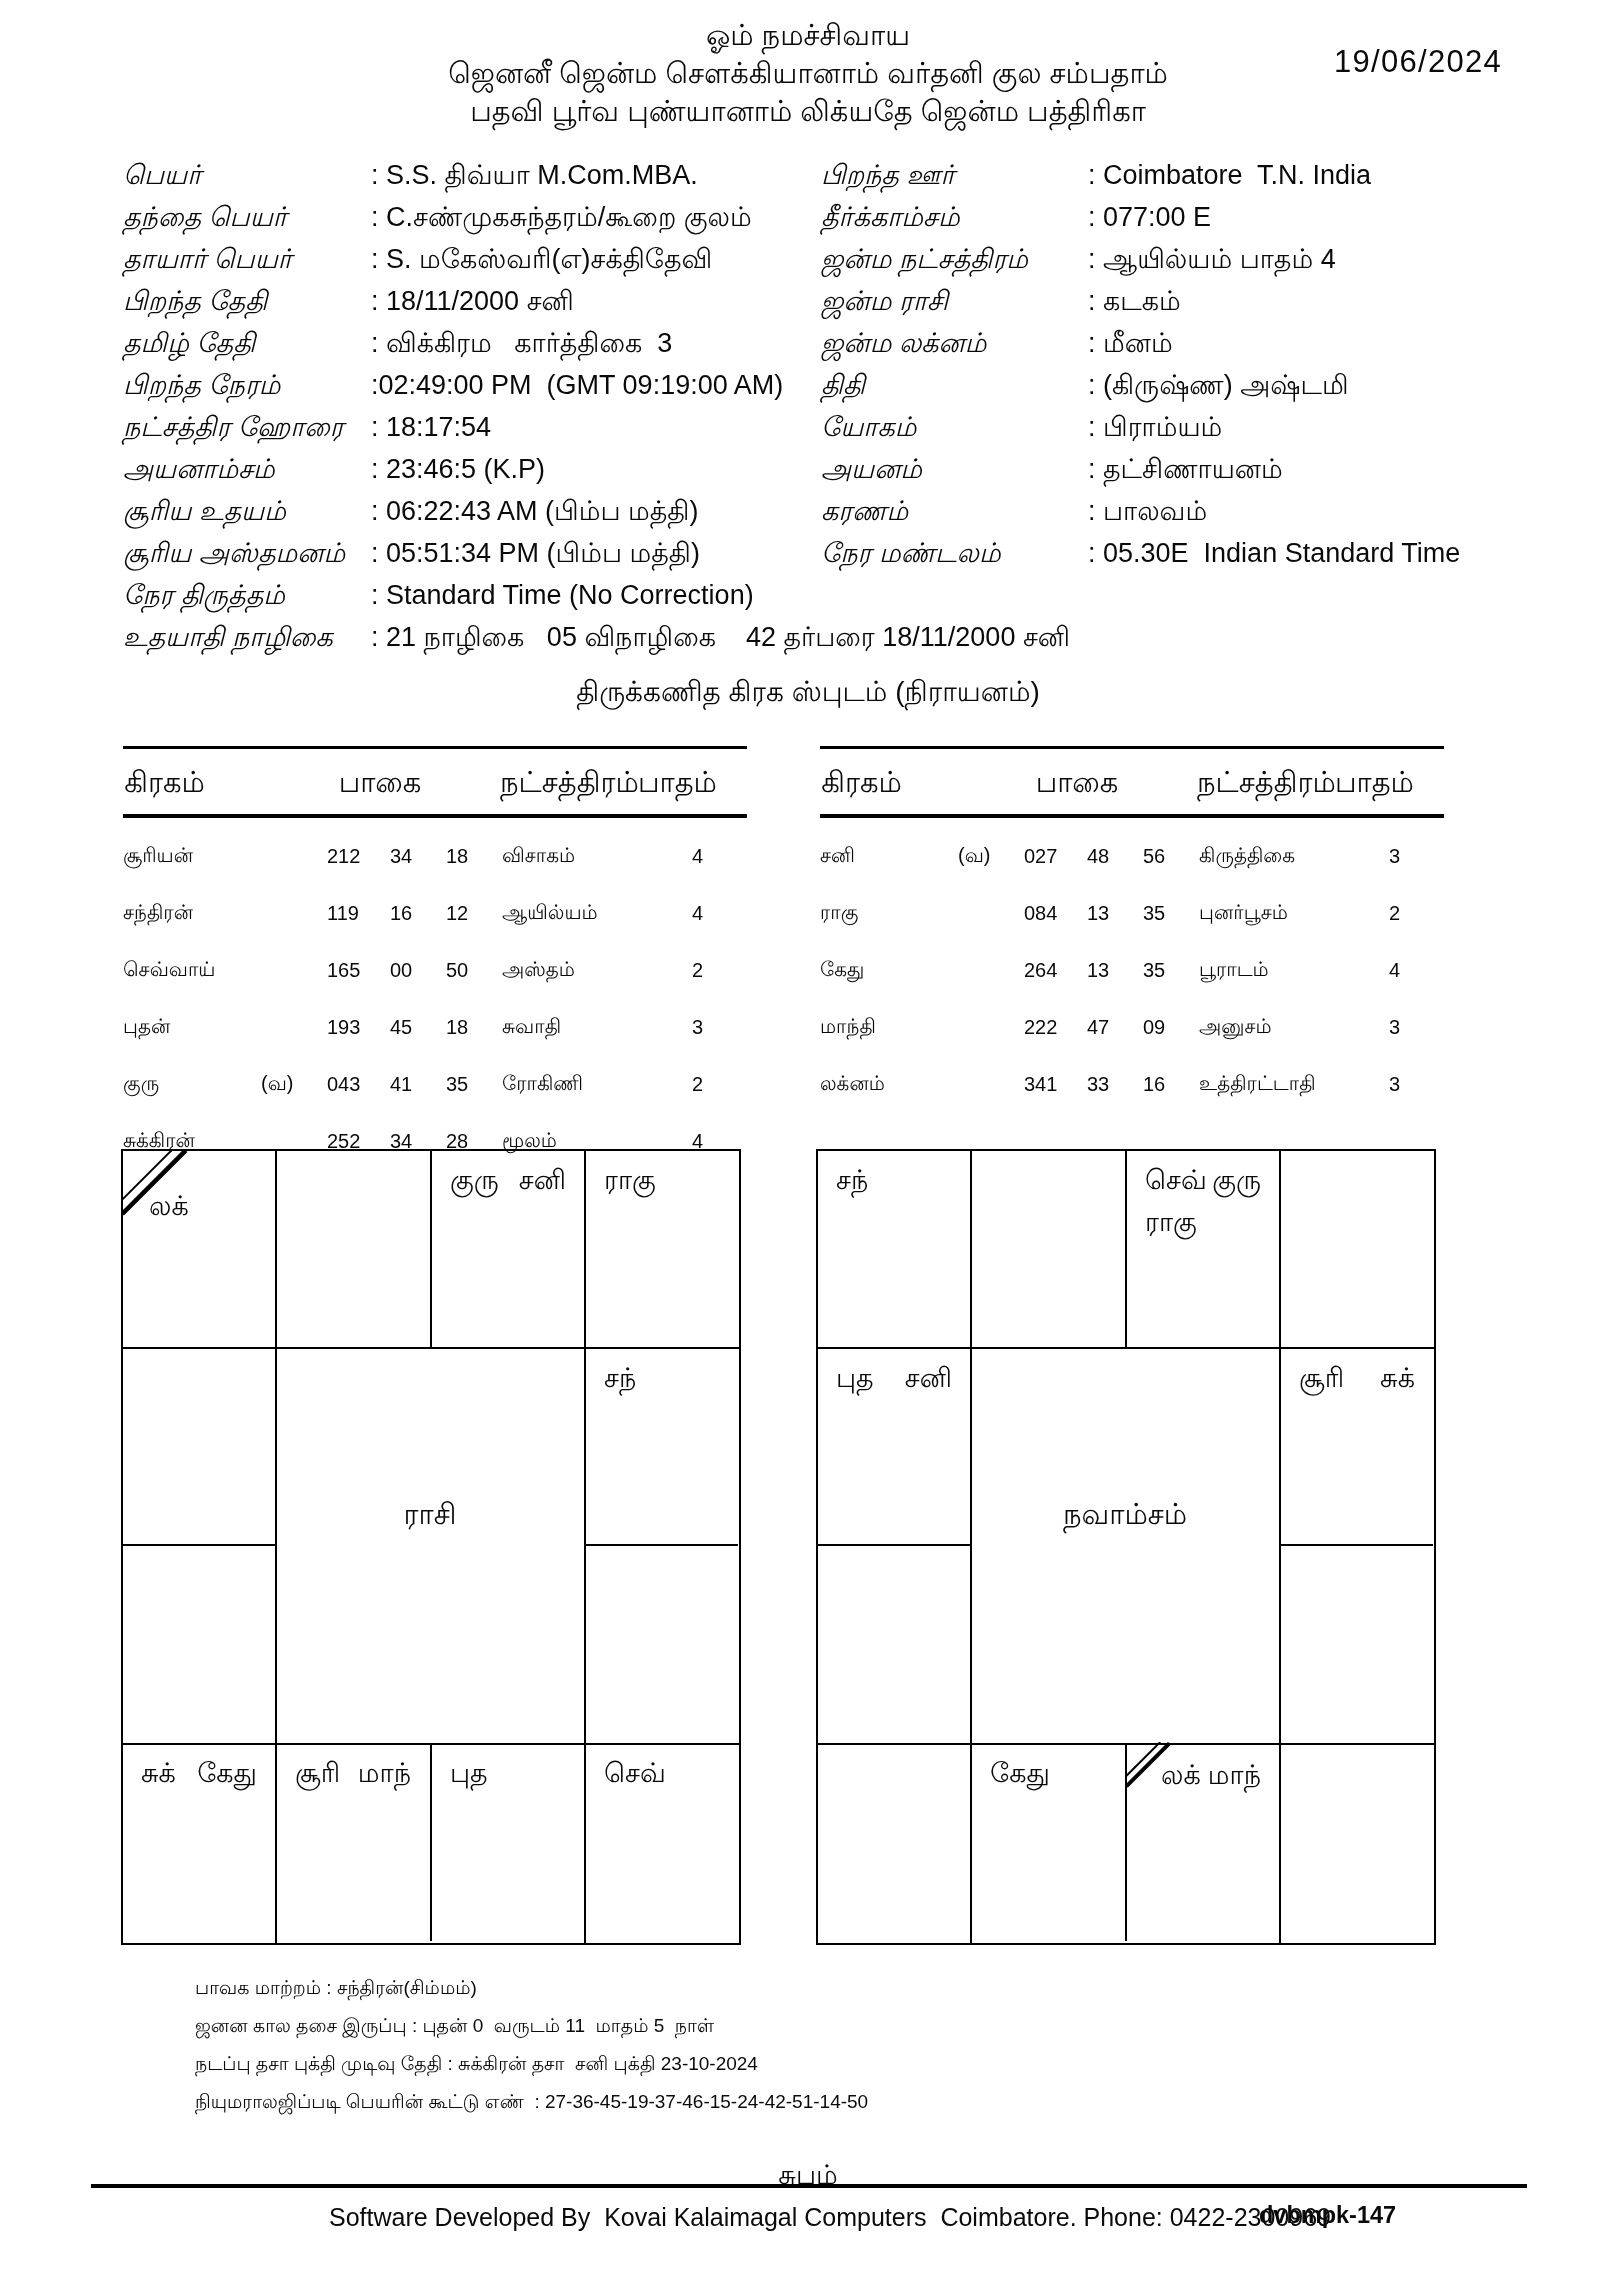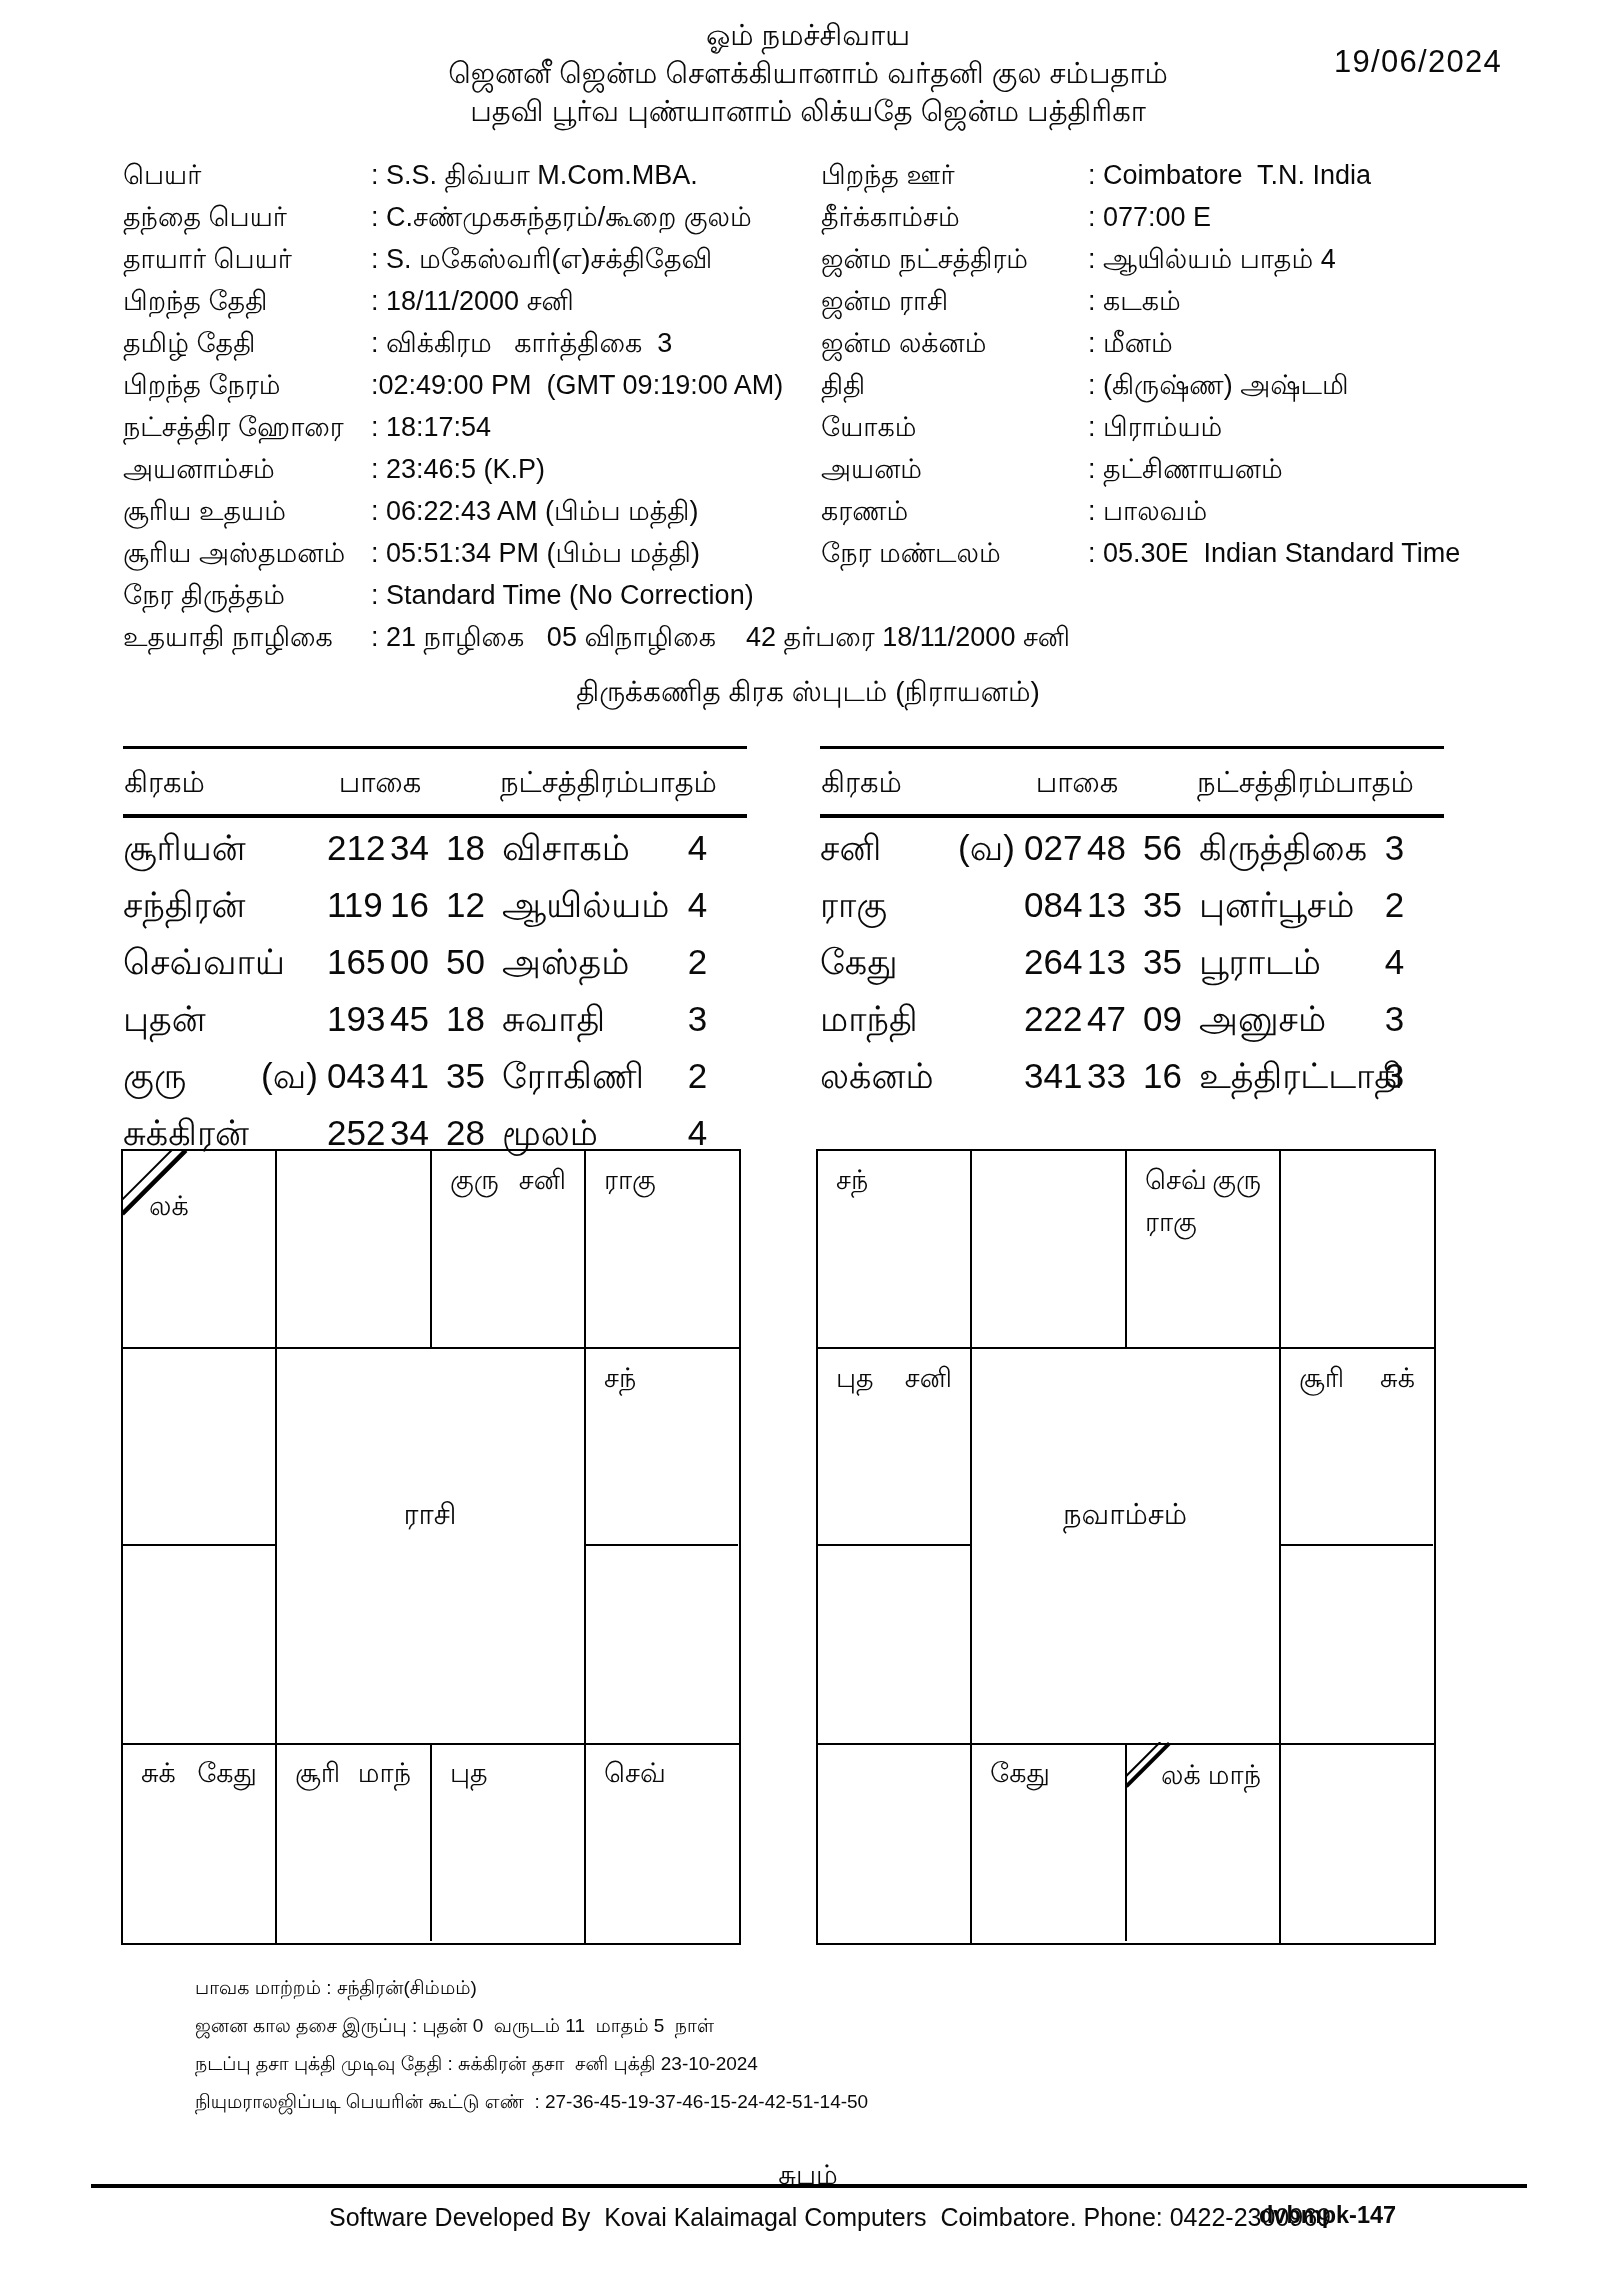--- a/index.html
+++ b/index.html
@@ -10,37 +10,37 @@
     font-family:"Liberation Sans","DejaVu Sans",sans-serif;
     overflow:hidden;
   }
   
   .hdr-center { position:absolute; left:0; top:15.6px; width:1616px; text-align:center;
                 font-size:29px; line-height:38px; }
   .hdr-date { position:absolute; left:1334px; top:44px; font-size:31px; letter-spacing:1.3px; }
   
   .dcol { position:absolute; font-size:27px; }
   .drow { height:42px; display:flex; white-space:nowrap; }
-  .dlabel { flex:none; }
+  .dlabel { flex:none;font-style:italic; }
   .details-left { left:123px; top:160px; }
   .details-left .dlabel { width:248px; }
   .details-right { left:821px; top:160px; }
   .details-right .dlabel { width:267px; }
   .dvalue { white-space:pre; }
   
   .gtitle { position:absolute; left:0; top:676px; width:1616px; text-align:center; font-size:28px; }
   .gtable { position:absolute; top:746px; width:624px; }
   .rule { height:3.3px; background:#000; }
   .thead { position:relative; height:65px; font-size:29px; }
   .h-graham { position:absolute; left:1.3px; top:17px; }
   .h-pagai  { position:absolute; left:138px; width:238px; text-align:center; top:17px; }
   .h-star   { position:absolute; left:377px; top:17px; }
   .h-padam  { position:absolute; left:515px; top:17px; }
   .tbody { padding-top:10.4px; }
-  .trow { display:flex; height:57px; font-size:35px; white-space:pre; }
+  .trow { display:flex; height:57px; font-size:20px; white-space:pre;align-items:center; }
   .c-name  { width:138px; }
   .c-retro { width:66px; }
   .c-deg   { width:63px; }
   .c-min   { width:56px; }
   .c-sec   { width:56px; }
   .c-star  { width:176px; }
   .c-padam { width:39px; text-align:center; }
   .gtable.gt-left  { left:123px; }
   .gtable.gt-right { left:820px; }
   

